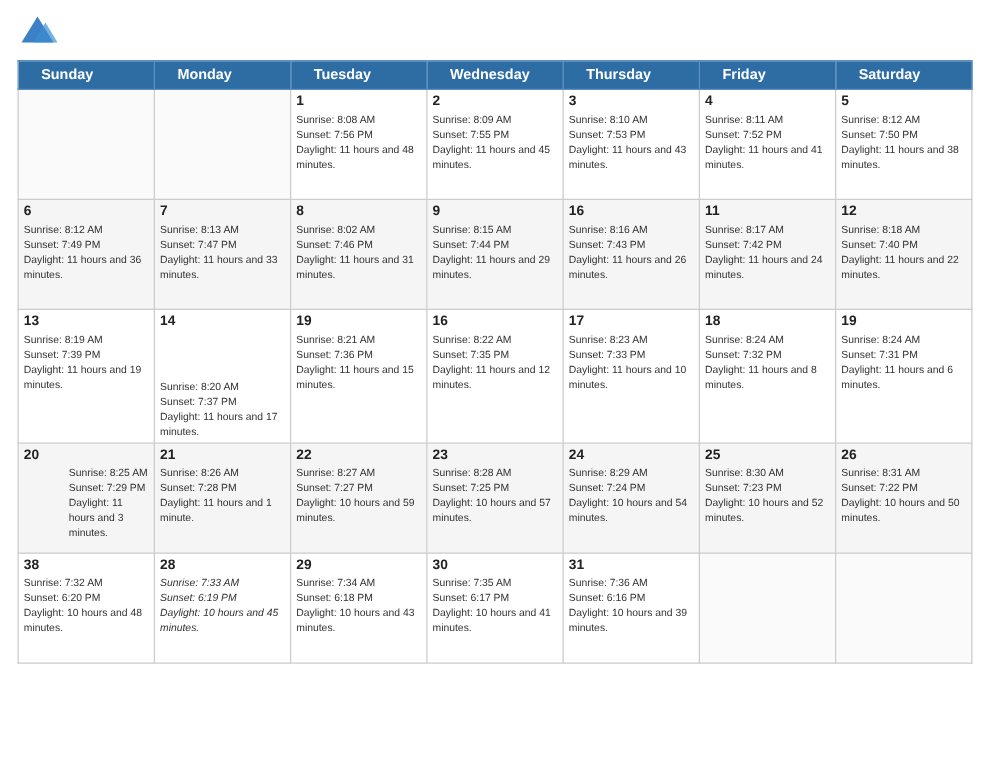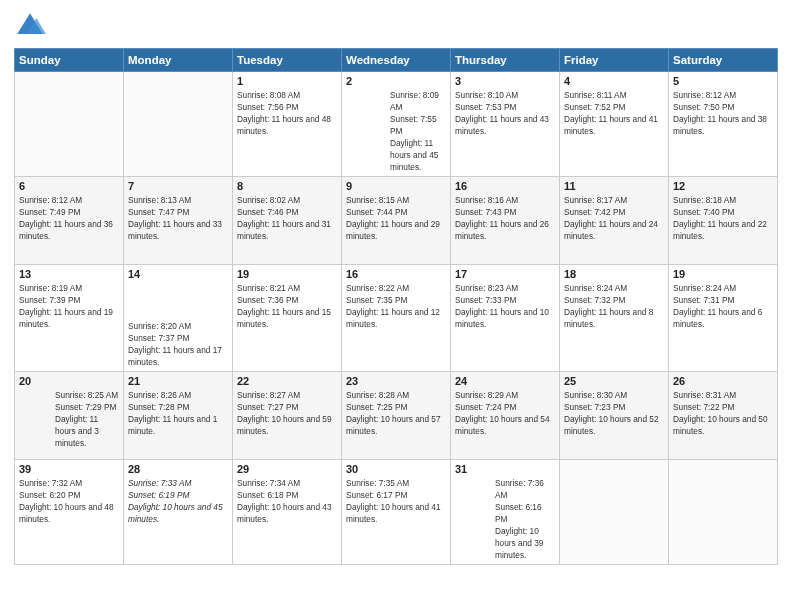--- a/index.html
+++ b/index.html
@@ -64,21 +64,21 @@
     table {
       width: 100%;
       border-collapse: collapse;
       table-layout: fixed;
     }
     thead tr th {
       background-color: #2e6da4;
       color: #fff;
       font-size: 11.5px;
       font-weight: bold;
-      padding: 5px 4px;
+      padding: 5px 18px;
       text-align: left;
       border: 1px solid #5a8fc0;
     }
     tbody tr td {
       vertical-align: top;
       border: 1px solid #ccc;
       padding: 3px 4px;
       font-size: 8.5px;
       color: #333;
       height: 88px;
@@ -141,21 +141,21 @@
           <td class="empty-cell"></td>
           <td class="empty-cell"></td>
           <td>
             <span class="day-number">1</span>
             <div class="day-info" style="white-space: pre-line;">Sunrise: 8:08 AM
 Sunset: 7:56 PM
 Daylight: 11 hours and 48 minutes.</div>
           </td>
           <td>
             <span class="day-number">2</span>
-            <div class="day-info" style="white-space: pre-line; margin-left: 44px;">Sunrise: 8:09 AM
+            <div class="day-info" style="white-space: pre-line;">Sunrise: 8:09 AM
 Sunset: 7:55 PM
 Daylight: 11 hours and 45 minutes.</div>
           </td>
           <td>
             <span class="day-number">3</span>
             <div class="day-info" style="white-space: pre-line;">Sunrise: 8:10 AM
 Sunset: 7:53 PM
 Daylight: 11 hours and 43 minutes.</div>
           </td>
           <td>
@@ -298,21 +298,21 @@
           </td>
           <td>
             <span class="day-number">26</span>
             <div class="day-info" style="white-space: pre-line;">Sunrise: 8:31 AM
 Sunset: 7:22 PM
 Daylight: 10 hours and 50 minutes.</div>
           </td>
         </tr>
         <tr>
           <td>
-            <span class="day-number">39</span>
+            <span class="day-number">38</span>
             <div class="day-info" style="white-space: pre-line;">Sunrise: 7:32 AM
 Sunset: 6:20 PM
 Daylight: 10 hours and 48 minutes.</div>
           </td>
           <td>
             <span class="day-number">28</span>
             <div class="day-info" style="white-space: pre-line; font-style: italic;">Sunrise: 7:33 AM
 Sunset: 6:19 PM
 Daylight: 10 hours and 45 minutes.</div>
           </td>
@@ -323,21 +323,21 @@
 Daylight: 10 hours and 43 minutes.</div>
           </td>
           <td>
             <span class="day-number">30</span>
             <div class="day-info" style="white-space: pre-line;">Sunrise: 7:35 AM
 Sunset: 6:17 PM
 Daylight: 10 hours and 41 minutes.</div>
           </td>
           <td>
             <span class="day-number">31</span>
-            <div class="day-info" style="white-space: pre-line; margin-left: 40px;">Sunrise: 7:36 AM
+            <div class="day-info" style="white-space: pre-line;">Sunrise: 7:36 AM
 Sunset: 6:16 PM
 Daylight: 10 hours and 39 minutes.</div>
           </td>
           <td class="empty-cell"></td>
           <td class="empty-cell"></td>
         </tr>
       </tbody>
   </table>
 </div>
 

